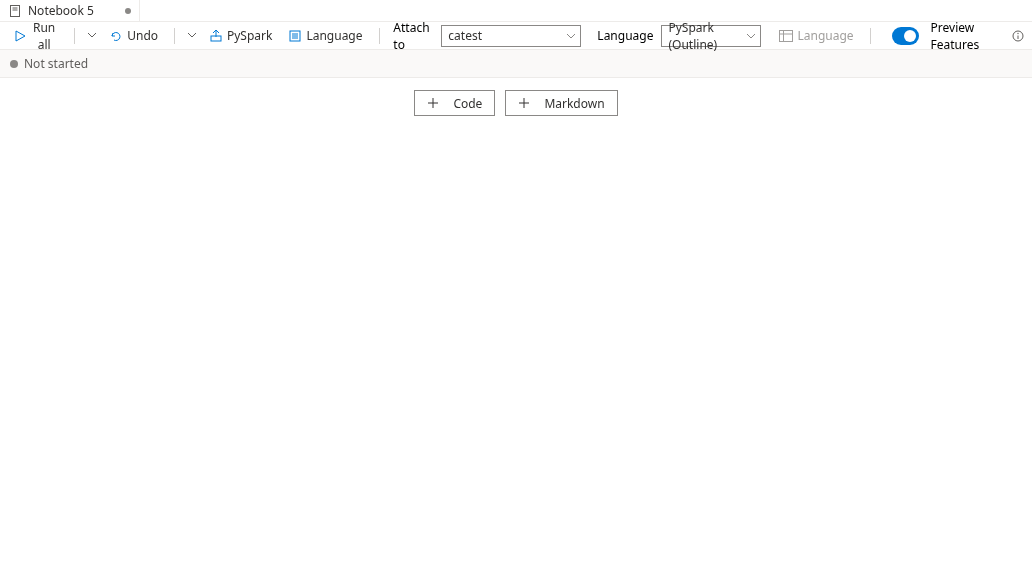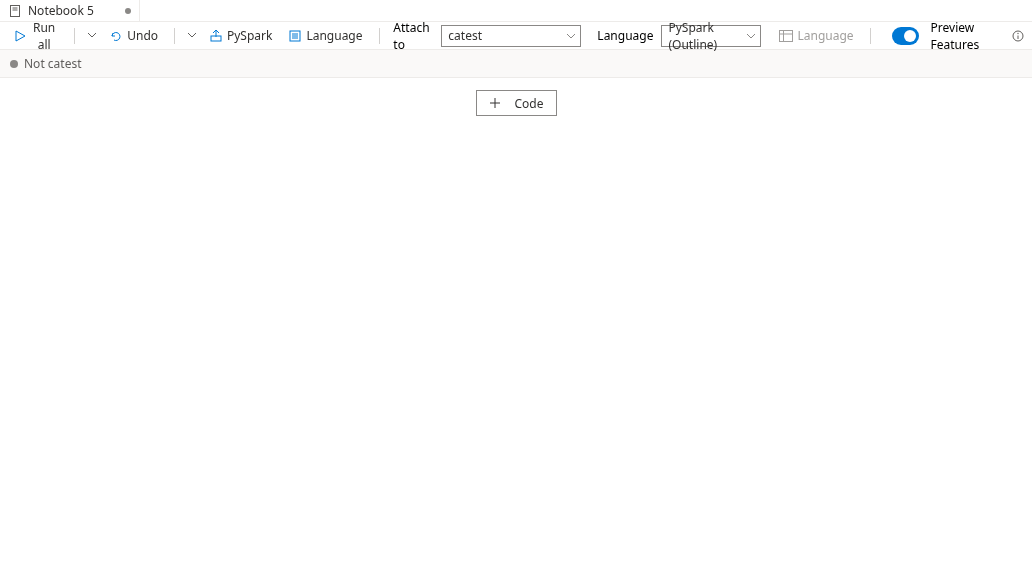--- a/index.html
+++ b/index.html
@@ -303,26 +303,35 @@
           <circle cx="6" cy="6" r="5" fill="none" stroke="#605e5c" stroke-width="1"></circle>
           <line x1="6" y1="5.5" x2="6" y2="9" stroke="#605e5c" stroke-width="1"></line>
           <circle cx="6" cy="3.5" r="0.7" fill="#605e5c"></circle>
         </svg>
     </span>
   </div>
 </div>
 
 <div class="status-bar">
   <span class="status-dot"></span>
-  <span class="status-text">Not catest</span>
+  <span class="status-text">Not started</span>
 </div>
 
 <div class="content-area">
   <button class="add-cell-btn">
     <span class="plus-icon">
       <svg width="12" height="12" viewBox="0 0 12 12">
           <line x1="6" y1="1" x2="6" y2="11" stroke="#323130" stroke-width="1"></line>
           <line x1="1" y1="6" x2="11" y2="6" stroke="#323130" stroke-width="1"></line>
         </svg>
     </span>
     <span>Code</span>
   </button>
+  <button class="add-cell-btn">
+    <span class="plus-icon">
+      <svg width="12" height="12" viewBox="0 0 12 12">
+          <line x1="6" y1="1" x2="6" y2="11" stroke="#323130" stroke-width="1"></line>
+          <line x1="1" y1="6" x2="11" y2="6" stroke="#323130" stroke-width="1"></line>
+        </svg>
+    </span>
+    <span>Markdown</span>
+  </button>
 </div>
 
 </body></html>

